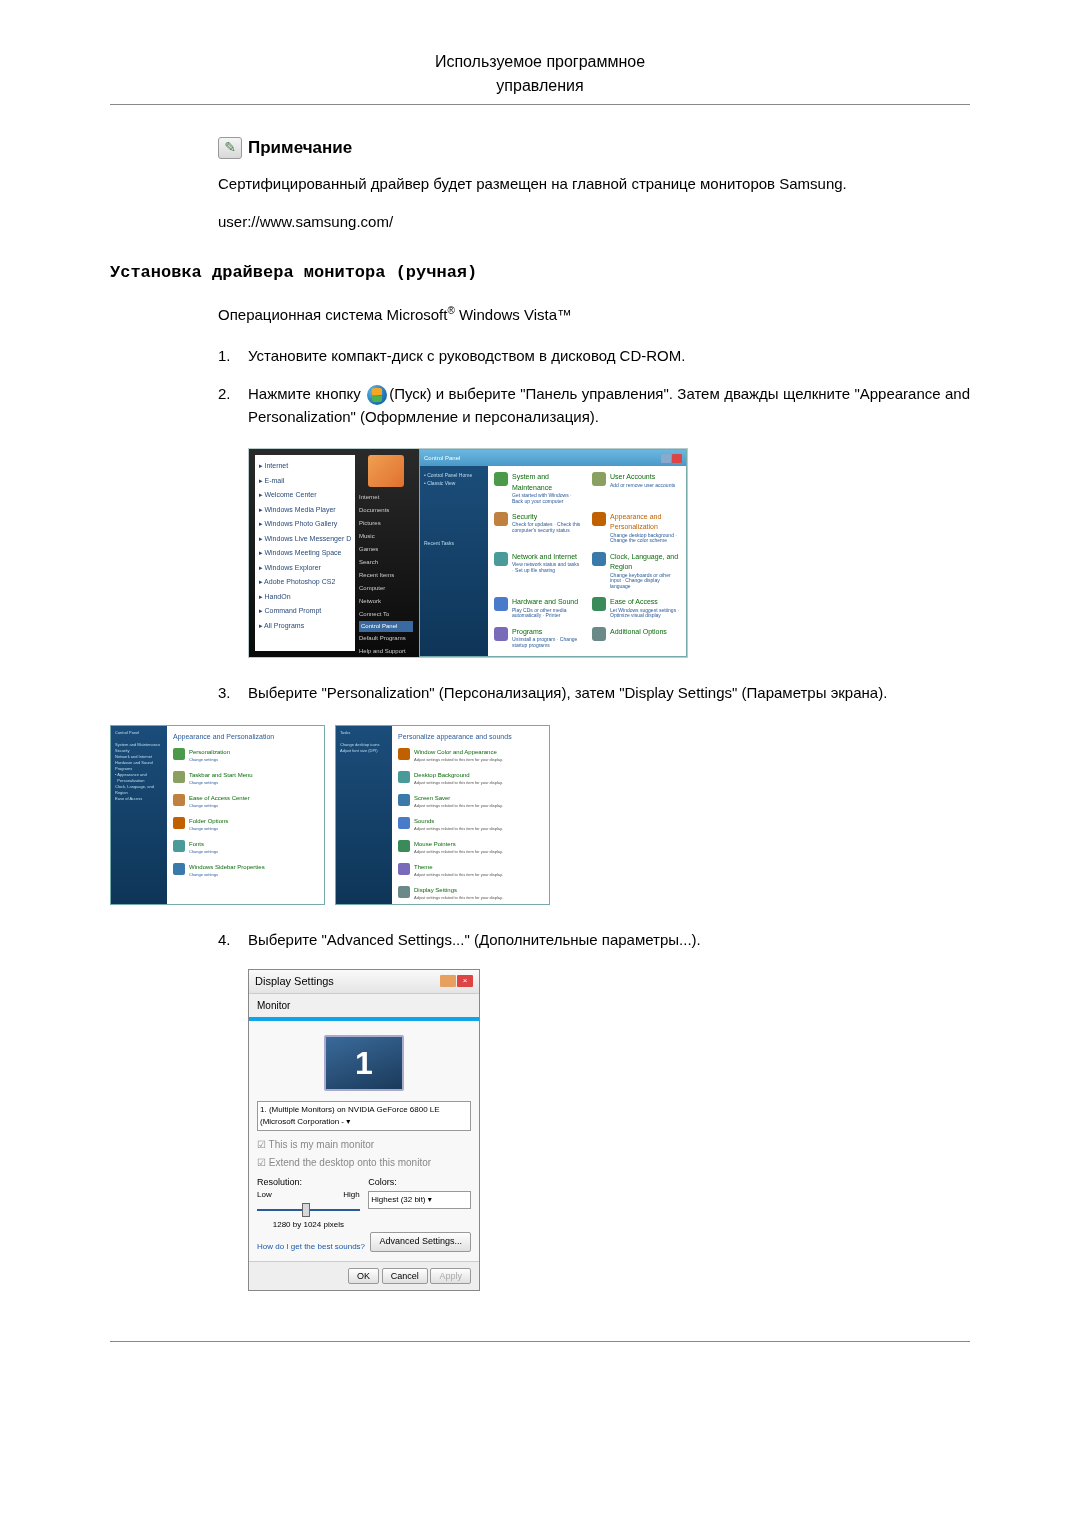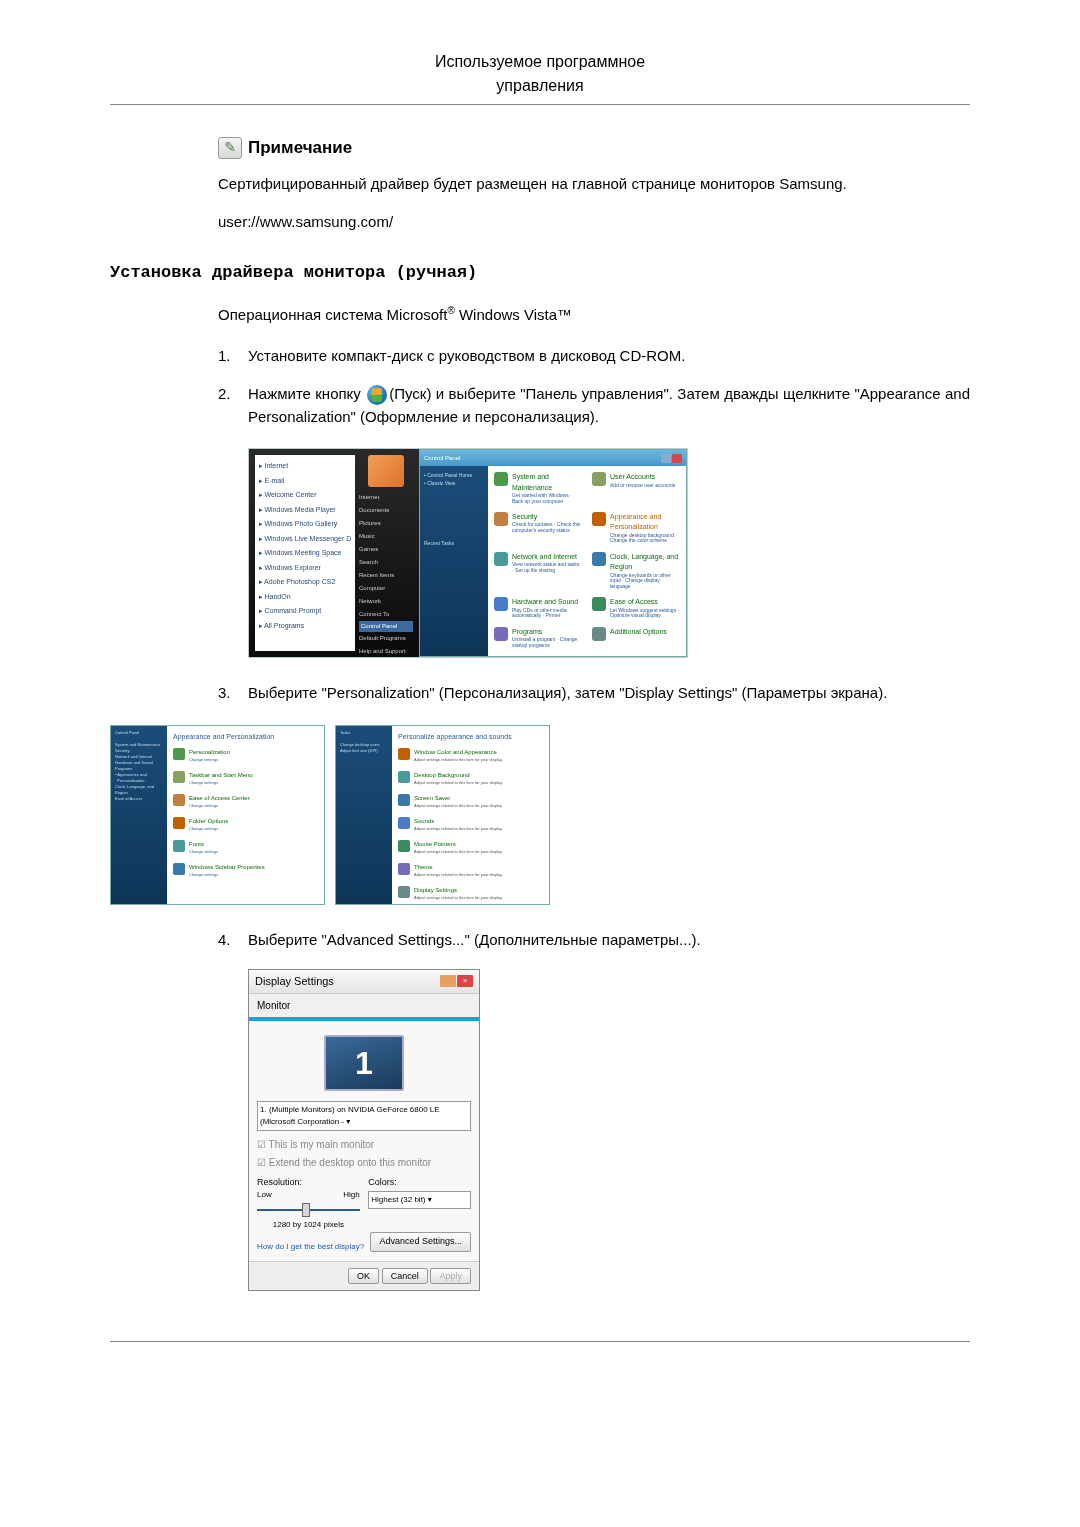--- a/index.html
+++ b/index.html
@@ -518,21 +518,21 @@
             <div class="slider-thumb"></div>
         </div>
         <div style="text-align:center;font-size:8px;margin-top:2px;">1280 by 1024 pixels</div>
       </div>
       <div class="ds-col">
         <div>Colors:</div>
         <div class="ds-combo" style="margin-top:2px">Highest (32 bit)   ▾</div>
       </div>
     </div>
     <div style="display:flex;justify-content:space-between;align-items:center;">
-      <span class="ds-link">How do I get the best display?</span>
+      <span class="ds-link">How do I get the best sounds?</span>
       <span class="ds-btn">Advanced Settings...</span>
     </div>
   </div>
   <div class="ds-footer">
     <span class="ds-btn">OK</span>
     <span class="ds-btn">Cancel</span>
     <span class="ds-btn" style="color:#aaa">Apply</span>
   </div>
 </div>
 

